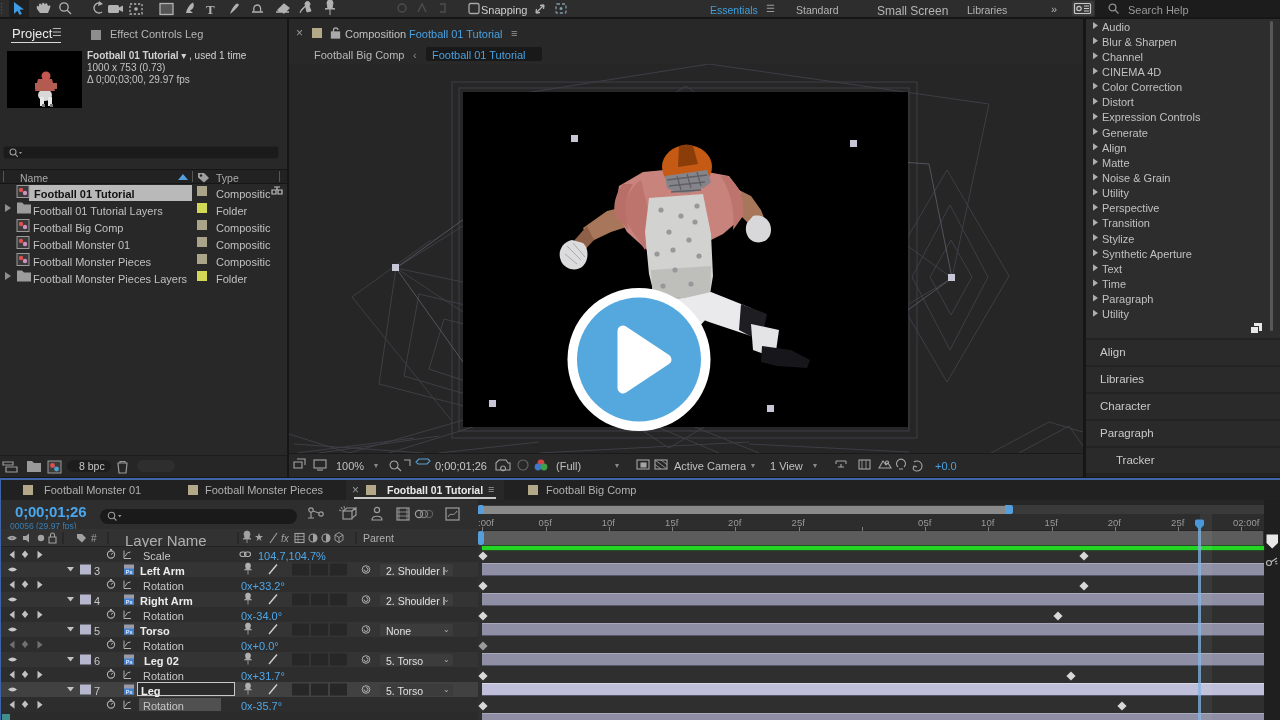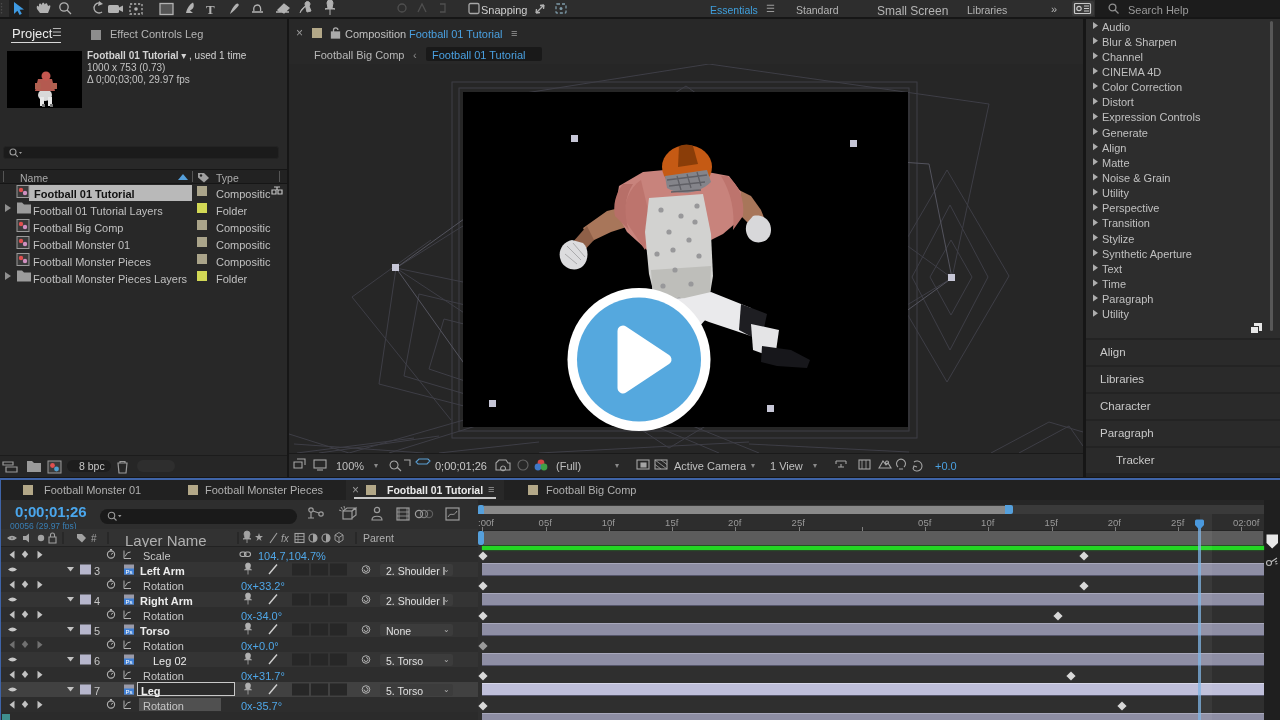--- a/index.html
+++ b/index.html
@@ -602,21 +602,21 @@
 <span class="tx" style="left:142px;top:64px;color:#c6c6c6">Rotation</span>
 <span class="tx" style="left:240px;top:64px;color:#4fa7e8">0x-34.0°</span>
 <span class="tx" style="left:93px;top:79px;color:#c6c6c6">5</span>
 <span class="tx" style="left:139px;top:79px;color:#ececec;font-weight:bold">Torso</span>
 <div class="ab" style="left:379px;top:76.5px;width:73px;height:12px;background:#3c3c3c;border-radius:2px"></div>
 <span class="tx" style="left:385px;top:79px;color:#e0e0e0;font-size:10.5px">None</span>
 <span class="tx" style="left:442px;top:79px;color:#b0b0b0;font-size:8px">⌄</span>
 <span class="tx" style="left:142px;top:94px;color:#c6c6c6">Rotation</span>
 <span class="tx" style="left:240px;top:94px;color:#4fa7e8">0x+0.0°</span>
 <span class="tx" style="left:93px;top:109px;color:#c6c6c6">6</span>
-<span class="tx" style="left:152px;top:109px;color:#ececec;font-weight:normal">Leg 02</span>
+<span class="tx" style="left:143px;top:109px;color:#ececec;font-weight:bold">Leg 02</span>
 <div class="ab" style="left:379px;top:106.5px;width:73px;height:12px;background:#3c3c3c;border-radius:2px"></div>
 <span class="tx" style="left:385px;top:109px;color:#e0e0e0;font-size:10.5px">5. Torso</span>
 <span class="tx" style="left:442px;top:109px;color:#b0b0b0;font-size:8px">⌄</span>
 <span class="tx" style="left:142px;top:124px;color:#c6c6c6">Rotation</span>
 <span class="tx" style="left:240px;top:124px;color:#4fa7e8">0x+31.7°</span>
 <span class="tx" style="left:93px;top:139px;color:#c6c6c6">7</span>
 <div class="ab" style="left:136px;top:135px;width:98px;height:14px;background:#2b2b2b;border:1px solid #c8c8c8"></div>
 <span class="tx" style="left:140px;top:139px;color:#f0f0f0;font-weight:bold">Leg</span>
 <div class="ab" style="left:379px;top:136.5px;width:73px;height:12px;background:#3c3c3c;border-radius:2px"></div>
 <span class="tx" style="left:385px;top:139px;color:#e0e0e0;font-size:10.5px">5. Torso</span>

